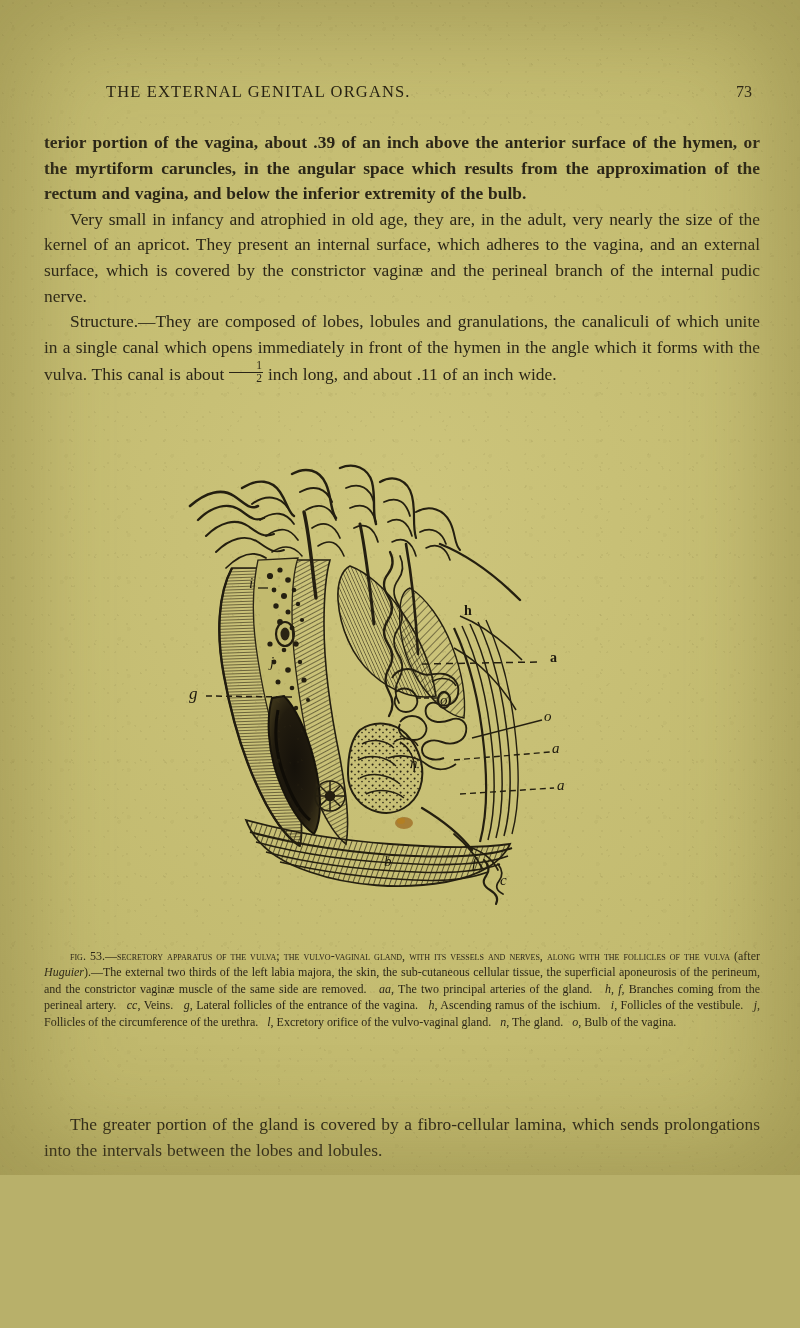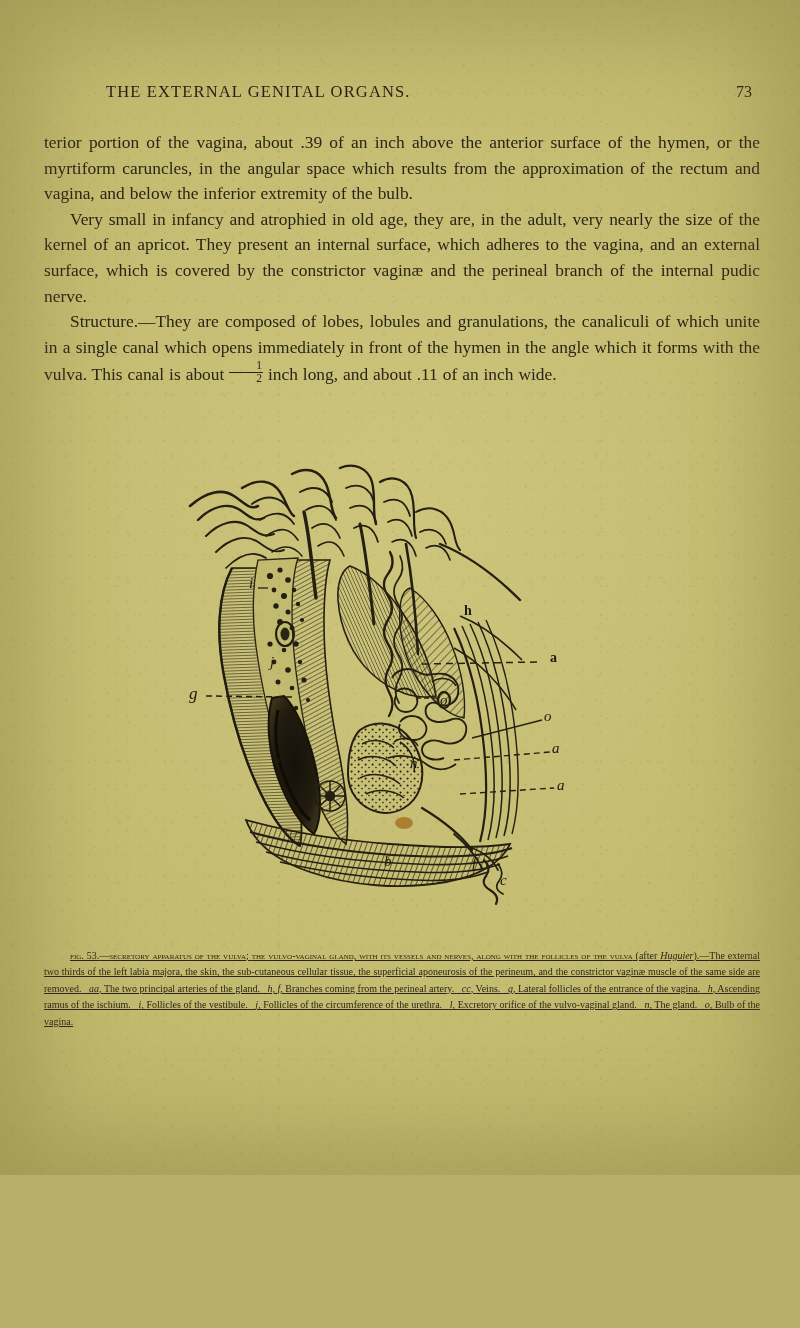--- a/index.html
+++ b/index.html
@@ -75,21 +75,21 @@
   }
   p.para {
     margin: 0;
     font-size: 17.4px;
     line-height: 25.6px;
     text-align: justify;
     text-indent: 26px;
     color: #2a2517;
     word-spacing: .6px;
   }
-  p.noindent { text-indent: 0; }
+  p.noindent { text-indent: 0; font-weight: bold; }
   .it { }
   .frac {
     display: inline-block;
     font-size: 11.5px;
     line-height: 1;
     vertical-align: -.15em;
     text-align: center;
   }
   .frac .n { display: block; border-bottom: 1px solid #2a2517; padding: 0 1px; }
   .frac .d { display: block; padding: 0 1px; }
@@ -118,25 +118,24 @@
     font-size: 15px;
     color: #1d190e;
   }
   .fig-label.bold { font-weight: bold; font-style: normal; font-size: 14px; }
 
   .caption {
     position: absolute;
     left: 44px;
     top: 948px;
     width: 716px;
-    font-size: 10px;
+    font-size: 12px;
     line-height: 16.4px;
     text-align: justify;
     color: #2a2517;
-    text-decoration: underline;
   }
   .caption .lead { padding-left: 26px; }
   .sc {
     font-variant: small-caps;
     text-transform: lowercase;
   }
   .sc::first-letter { text-transform: uppercase; }
   .caption .it { font-style: italic; }
   .caption .lbl { font-style: italic; }
 </style>
@@ -378,17 +377,18 @@
     <span>&nbsp; <span class="lbl">g</span>, <span>Lateral follicles of the entrance of the vagina.</span></span>
     <span>&nbsp; <span class="lbl">h</span>, <span>Ascending ramus of the ischium.</span></span>
     <span>&nbsp; <span class="lbl">i</span>, <span>Follicles of the vestibule.</span></span>
     <span>&nbsp; <span class="lbl">j</span>, <span>Follicles of the circumference of the urethra.</span></span>
     <span>&nbsp; <span class="lbl">l</span>, <span>Excretory orifice of the vulvo-vaginal gland.</span></span>
     <span>&nbsp; <span class="lbl">n</span>, <span>The gland.</span></span>
     <span>&nbsp; <span class="lbl">o</span>, <span>Bulb of the vagina.</span></span>
   </div>
 
   <div class="body-bottom">
+    <p class="para">The greater portion of the gland is covered by a fibro-cellular lamina, which sends prolongations into the intervals between the lobes and lobules.</p>
   </div>
 
   <div class="grain"></div>
   <div class="vignette"></div>
 </div>
 
 </body></html>

